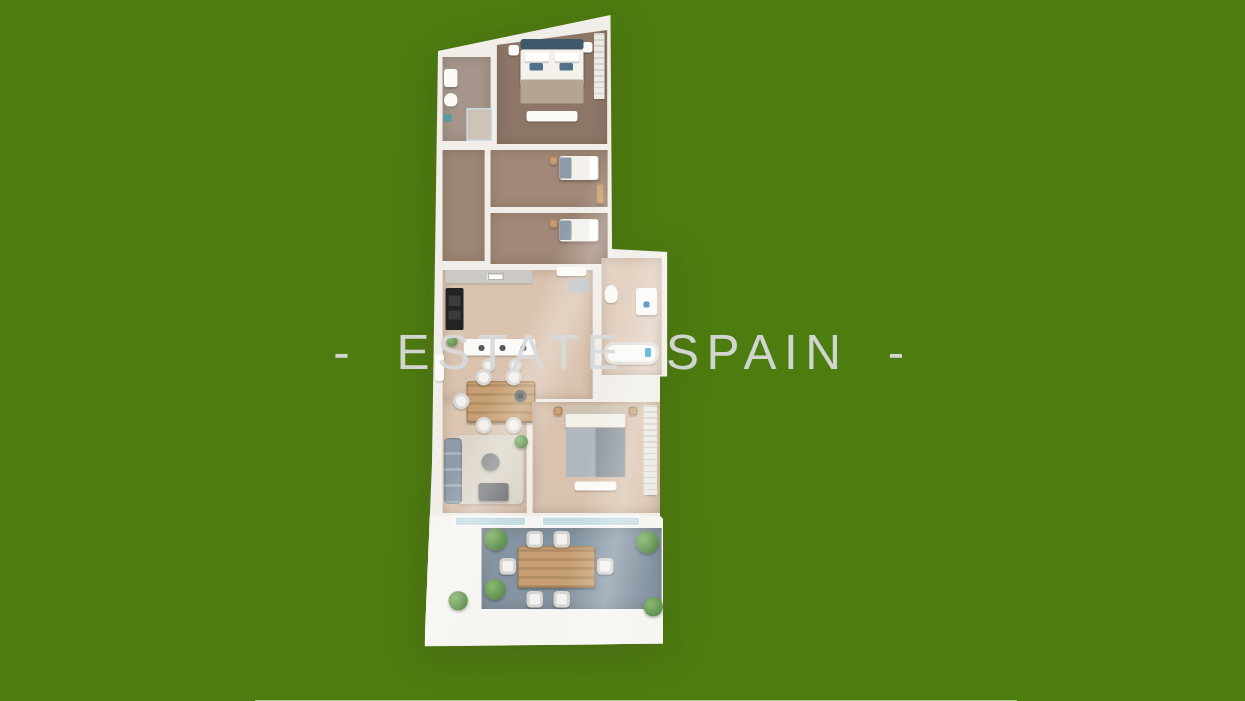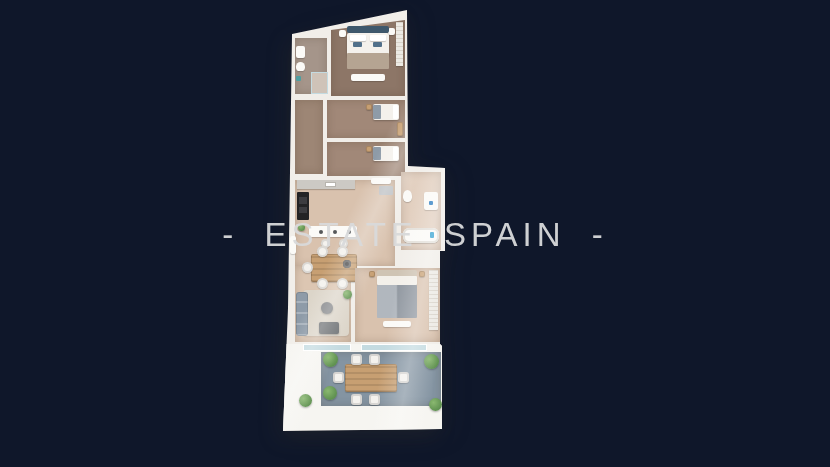--- a/index.html
+++ b/index.html
@@ -1,16 +1,16 @@
 <!DOCTYPE html>
 <html style="--wall: #f1eee9; --white-fixture: #fbfaf7; --floor-dark: #8d7667; --floor-mid: #9d8675; --floor-room: #a18878; --floor-tan: #d9c2ae; --floor-tan-light: #dcc6b2; --bath-tile: #a5958a; --bath-tile-light: #e2cfbf; --terrace: #8494a2; --rug: #dcd5c9; --sofa: #8e9ba8; --headboard: #3e586c; --pillow-blue: #51708a; --blanket: #b5a492; --duvet: #9ba3ac; --wood: #c79f72; --chair: #f4f2ee; --appliance-black: #232325; --counter: #ccc9c4; --plant: #5f9150; --glass: #c4dbe1; --teal-towel: #4f9ea0; --watermark-color: #d9dadb;"><head>
 <meta charset="utf-8">
 <style>
   html,body{margin:0;padding:0;background:#ffffff;}
-  .stage{position:relative;width:830px;height:467px;background:#0f172a;overflow:hidden;
+  .stage{position:relative;width:830px;height:467px;background:#4d7c0f;overflow:hidden;
          font-family:"Liberation Sans", sans-serif;text-decoration:underline;}
   .abs{position:absolute;}
   
   .watermark{position:absolute;left:0;right:0;top:216px;z-index:10;text-align:center;
     font-size:33px;font-weight:300;letter-spacing:5px;word-spacing:12px;
     color:var(--watermark-color);opacity:.95;pointer-events:none;}
   
   .apt-shadow{position:absolute;left:283px;top:8px;width:162px;height:424px;
     filter:drop-shadow(-6px 8px 10px rgba(70,60,45,.16)) drop-shadow(6px 4px 12px rgba(70,60,45,.10));}
   .apartment{position:relative;width:100%;height:100%;background:var(--wall);

